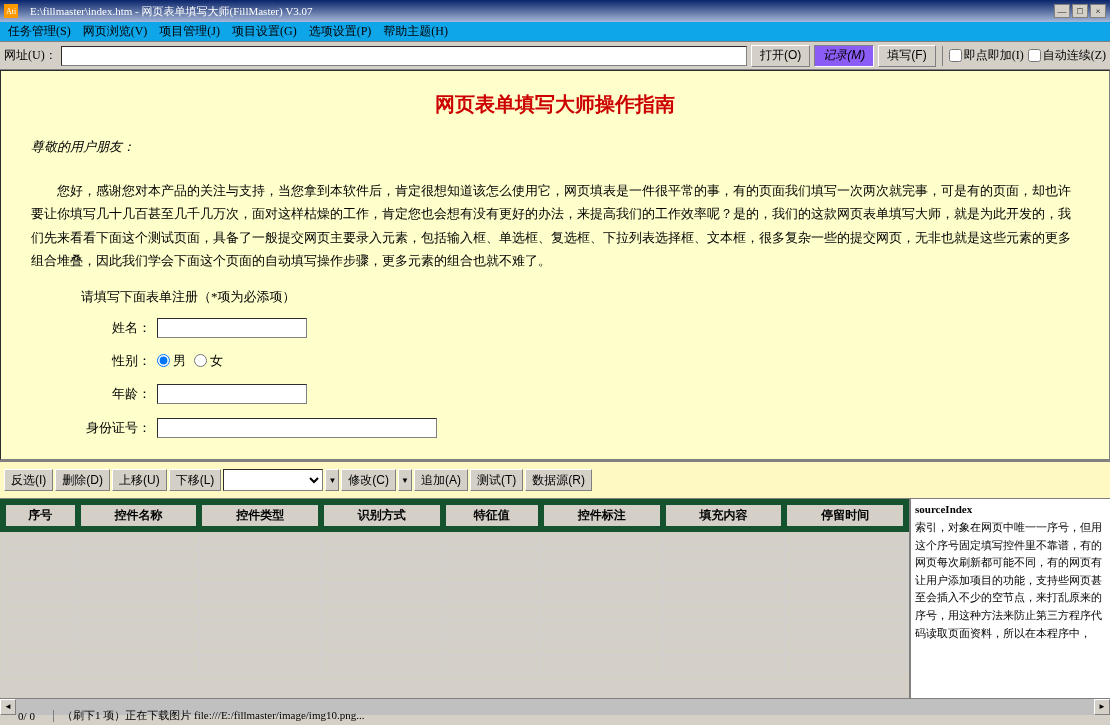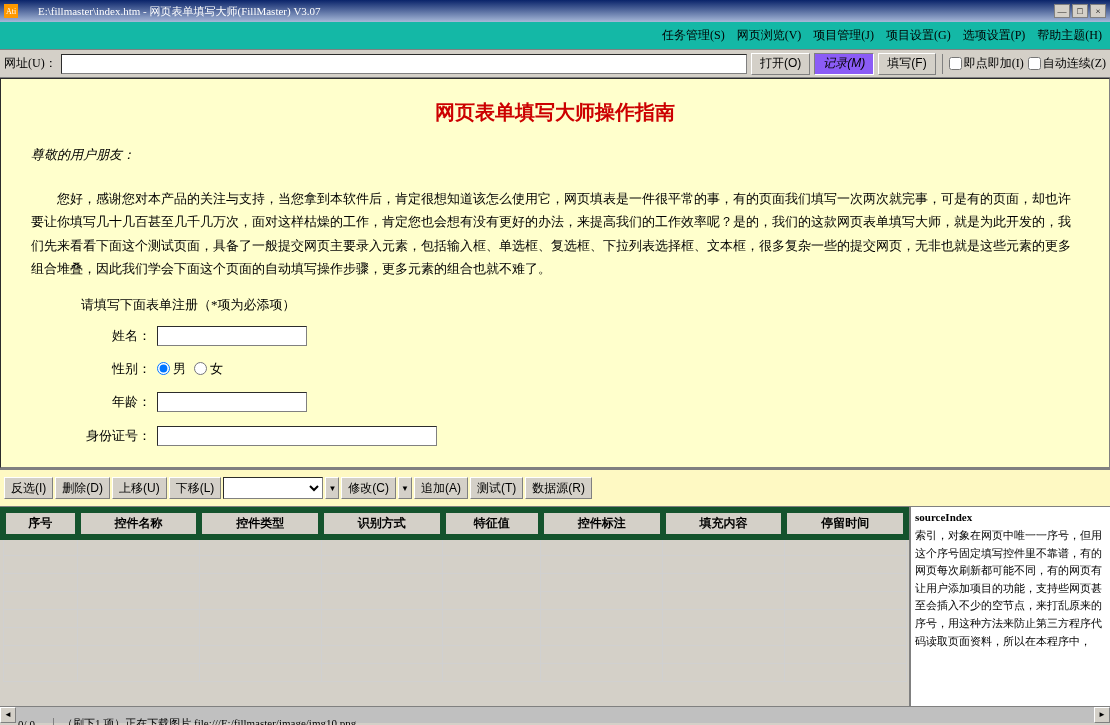--- a/index.html
+++ b/index.html
@@ -20,21 +20,21 @@
       height: 22px;
       display: flex;
       align-items: center;
       justify-content: space-between;
       padding: 0 4px;
       font-size: 11px;
     }
     #title-bar-left {
       display: flex;
       align-items: center;
-      gap: 20px;
+      gap: 12px;
     }
     #title-icon {
       width: 14px;
       height: 14px;
       background: #ff9900;
       font-size: 8px;
       display: flex;
       align-items: center;
       justify-content: center;
       color: white;
@@ -51,28 +51,27 @@
       color: #000;
       font-size: 9px;
       display: flex;
       align-items: center;
       justify-content: center;
       cursor: pointer;
     }
 
     
     #menu-bar {
-      background: #14b8a6;
-      height: 28px;
+      background: #0ea5e9;
+      height: 20px;
       display: flex;
       align-items: center;
       padding: 0 2px;
       border-bottom: 1px solid #808080;
       font-size: 12px;
-      justify-content: flex-end;
     }
     .menu-item {
       padding: 2px 6px;
       cursor: pointer;
       white-space: nowrap;
     }
 
     
     #toolbar {
       background: #d4d0c8;

